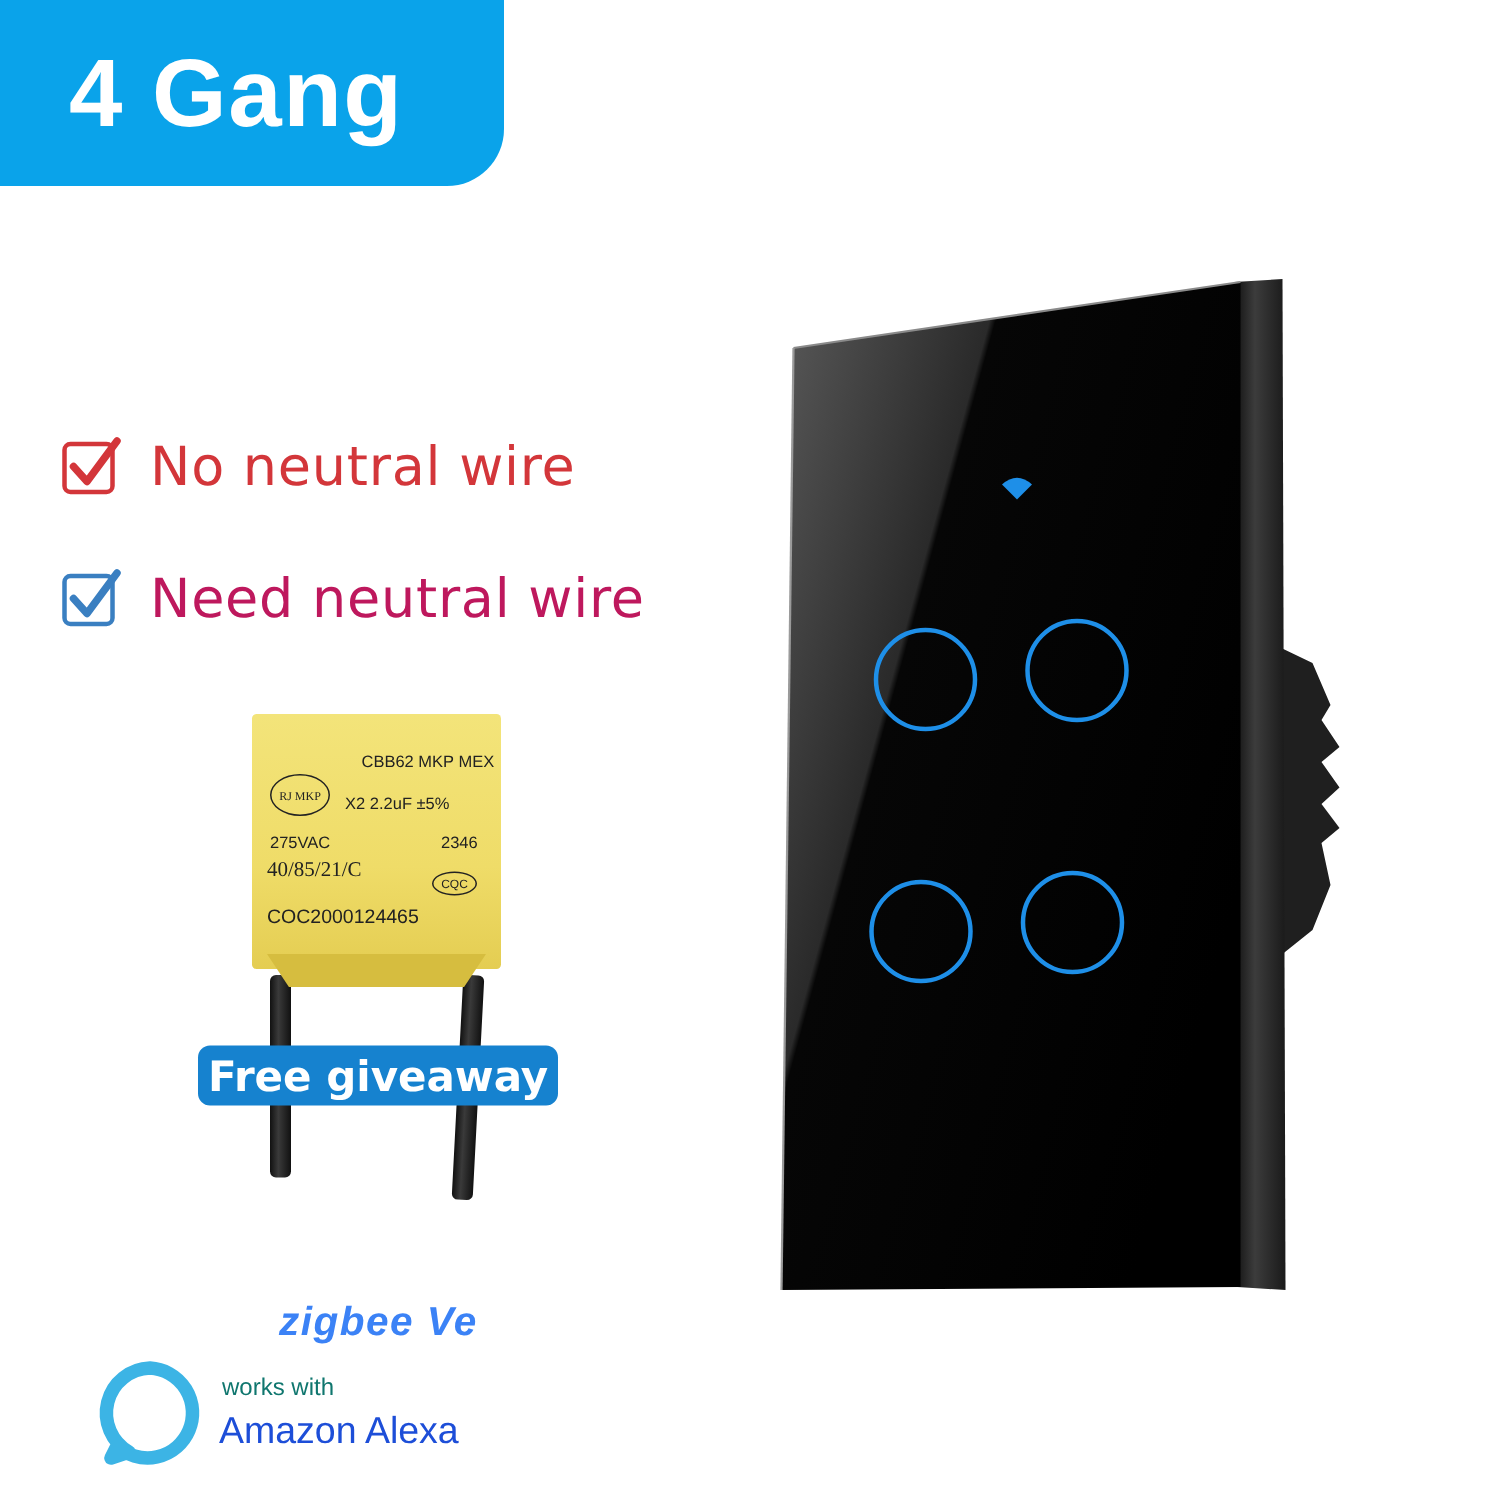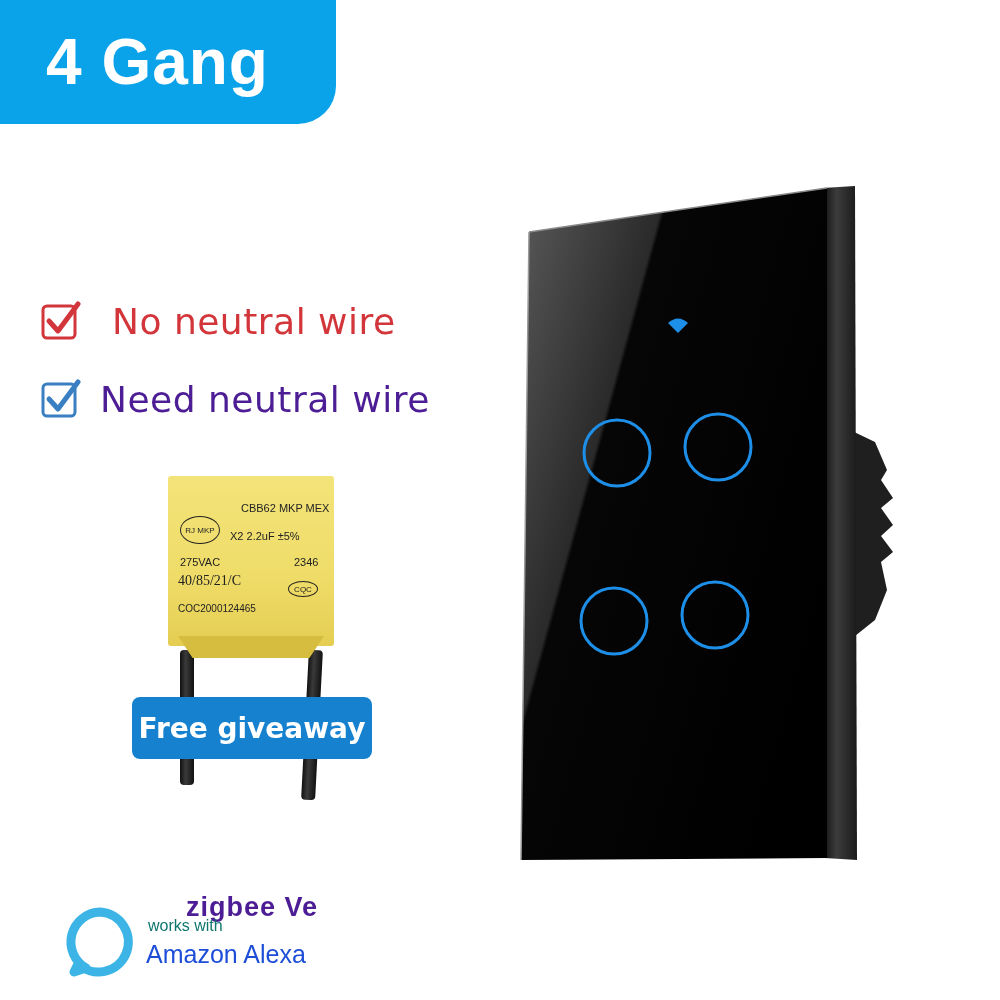--- a/index.html
+++ b/index.html
@@ -13,46 +13,46 @@
     }
     .title-badge span {
       color: #ffffff; font-weight: bold; font-size: 64px; letter-spacing: 1px;
       font-family: "Liberation Sans", sans-serif;
       text-align: center;
     }
 
     .wire-row { position: absolute; left: 40px; display: flex; align-items: center; }
     .wire-row .chk { width: 42px; height: 42px; margin-right: 18px; }
     .wire-row .lbl { font-family: "DejaVu Sans", sans-serif; font-size: 36px; letter-spacing: 0.5px; }
-    .row-no { top: 300px; gap: 12px; }
+    .row-no { top: 290px; }
     .row-need { top: 378px; }
 
     .cap { position: absolute; left: 168px; top: 476px; width: 166px; height: 182px; }
     .cap-body {
       position: absolute; left: 0; top: 0; width: 166px; height: 170px;
       background: linear-gradient(180deg, #f3e47a 0%, #efdc68 60%, #e4cd52 100%);
       border-radius: 3px;
     }
     .cap-bottom {
       position: absolute; left: 10px; top: 160px; width: 146px; height: 22px;
       background: #d6bd3f; clip-path: polygon(0 0, 100% 0, 90% 100%, 10% 100%);
     }
     .cap-text { position: absolute; color: #222; font-family: "Liberation Sans Narrow", "Liberation Sans", sans-serif; white-space: nowrap; }
     .oval { position: absolute; border: 1.5px solid #222; border-radius: 50%; font-size: 8px; display: flex; align-items: center; justify-content: center; color: #222; }
 
     .lead { position: absolute; width: 14px; background: linear-gradient(90deg, #111 0%, #3a3a3a 40%, #111 100%); border-radius: 4px; }
 
     .giveaway {
-      position: absolute; left: 132px; top: 697px; width: 240px; height: 62px;
+      position: absolute; left: 132px; top: 697px; width: 240px; height: 40px;
       background: #1682cf; border-radius: 8px;
       display: flex; align-items: center; justify-content: center;
     }
     .giveaway span { color: #ffffff; font-family: "DejaVu Sans", sans-serif; font-weight: bold; font-size: 28px; }
 
-    .zigbee { position: absolute; left: 186px; top: 892px; color: #4c1d95; font-weight: bold; font-size: 27px; letter-spacing: 1px; font-family: "Liberation Sans", sans-serif; }
+    .zigbee { position: absolute; left: 186px; top: 866px; color: #3b82f6; font-weight: bold; font-size: 27px; letter-spacing: 1px; font-family: "Liberation Sans", sans-serif; font-style: italic; }
 
     .alexa-ring { position: absolute; left: 64px; top: 906px; width: 72px; height: 72px; }
     .works { position: absolute; left: 148px; top: 917px; font-size: 16px; color: #0f766e; font-family: "Liberation Sans", sans-serif; }
     .amazon { position: absolute; left: 146px; top: 940px; font-size: 25px; color: #1d4ed8; font-family: "Liberation Sans", sans-serif; }
 
     .switch-wrap { position: absolute; left: 515px; top: 180px; width: 400px; height: 690px; }
   </style>
 </head>
 <body>
 
@@ -66,41 +66,41 @@
     <path d="M9 21 L18 31 L38 4" fill="none" stroke="#d3363a" stroke-width="5" stroke-linecap="round" stroke-linejoin="round"></path>
   </svg>
   <span class="lbl" style="color:#d3363a">No neutral wire</span>
 </div>
 
 <div class="wire-row row-need">
   <svg class="chk" viewBox="0 0 42 42">
     <rect x="3" y="6" width="32" height="32" rx="4" fill="none" stroke="#3a7fc1" stroke-width="3"></rect>
     <path d="M9 21 L18 31 L38 4" fill="none" stroke="#3a7fc1" stroke-width="5" stroke-linecap="round" stroke-linejoin="round"></path>
   </svg>
-  <span class="lbl" style="color:#4c1d95">Need neutral wire</span>
+  <span class="lbl" style="color:#be185d">Need neutral wire</span>
 </div>
 
 <div class="lead" style="left:180px; top:650px; height:135px;"></div>
 <div class="lead" style="left:305px; top:650px; height:150px; transform:rotate(3deg);"></div>
 
 <div class="cap">
   <div class="cap-body"></div>
   <div class="cap-bottom"></div>
   <div class="cap-text" style="left:73px; top:26px; font-size:11px;">CBB62 MKP  MEX</div>
-  <div class="oval" style="left:12px; top:40px; width:40px; height:28px;">
+  <div class="oval" style="left:12px; top:40px; width:40px; height:28px;font-family:Liberation Serif, serif;">
     <span>RJ MKP</span>
   </div>
   <div class="cap-text" style="left:62px; top:54px; font-size:11px;">X2  2.2uF  ±5%</div>
   <div class="cap-text" style="left:12px; top:80px; font-size:11px;text-align:right;">275VAC</div>
   <div class="cap-text" style="left:126px; top:80px; font-size:11px;">2346</div>
   <div class="cap-text" style="left:10px; top:97px; font-size:14px;font-family:Liberation Serif, serif;">40/85/21/C</div>
   <div class="oval" style="left:120px; top:105px; width:30px; height:16px;">
     <span>CQC</span>
   </div>
-  <div class="cap-text" style="left:10px; top:127px; font-size:10px;">COC2000124465</div>
+  <div class="cap-text" style="left:10px; top:127px; font-size:13px;">COC2000124465</div>
 </div>
 
 <div class="giveaway">
   <span>Free giveaway</span>
 </div>
 
 <div class="zigbee">zigbee Ve</div>
 
 <svg class="alexa-ring" viewBox="0 0 72 72">
   <path d="M36 6 A30 30 0 1 1 14 58 L10 66 L22 62 A30 30 0 0 1 36 6 Z" fill="none" stroke="#3cb4e5" stroke-width="9" stroke-linejoin="round"></path>

